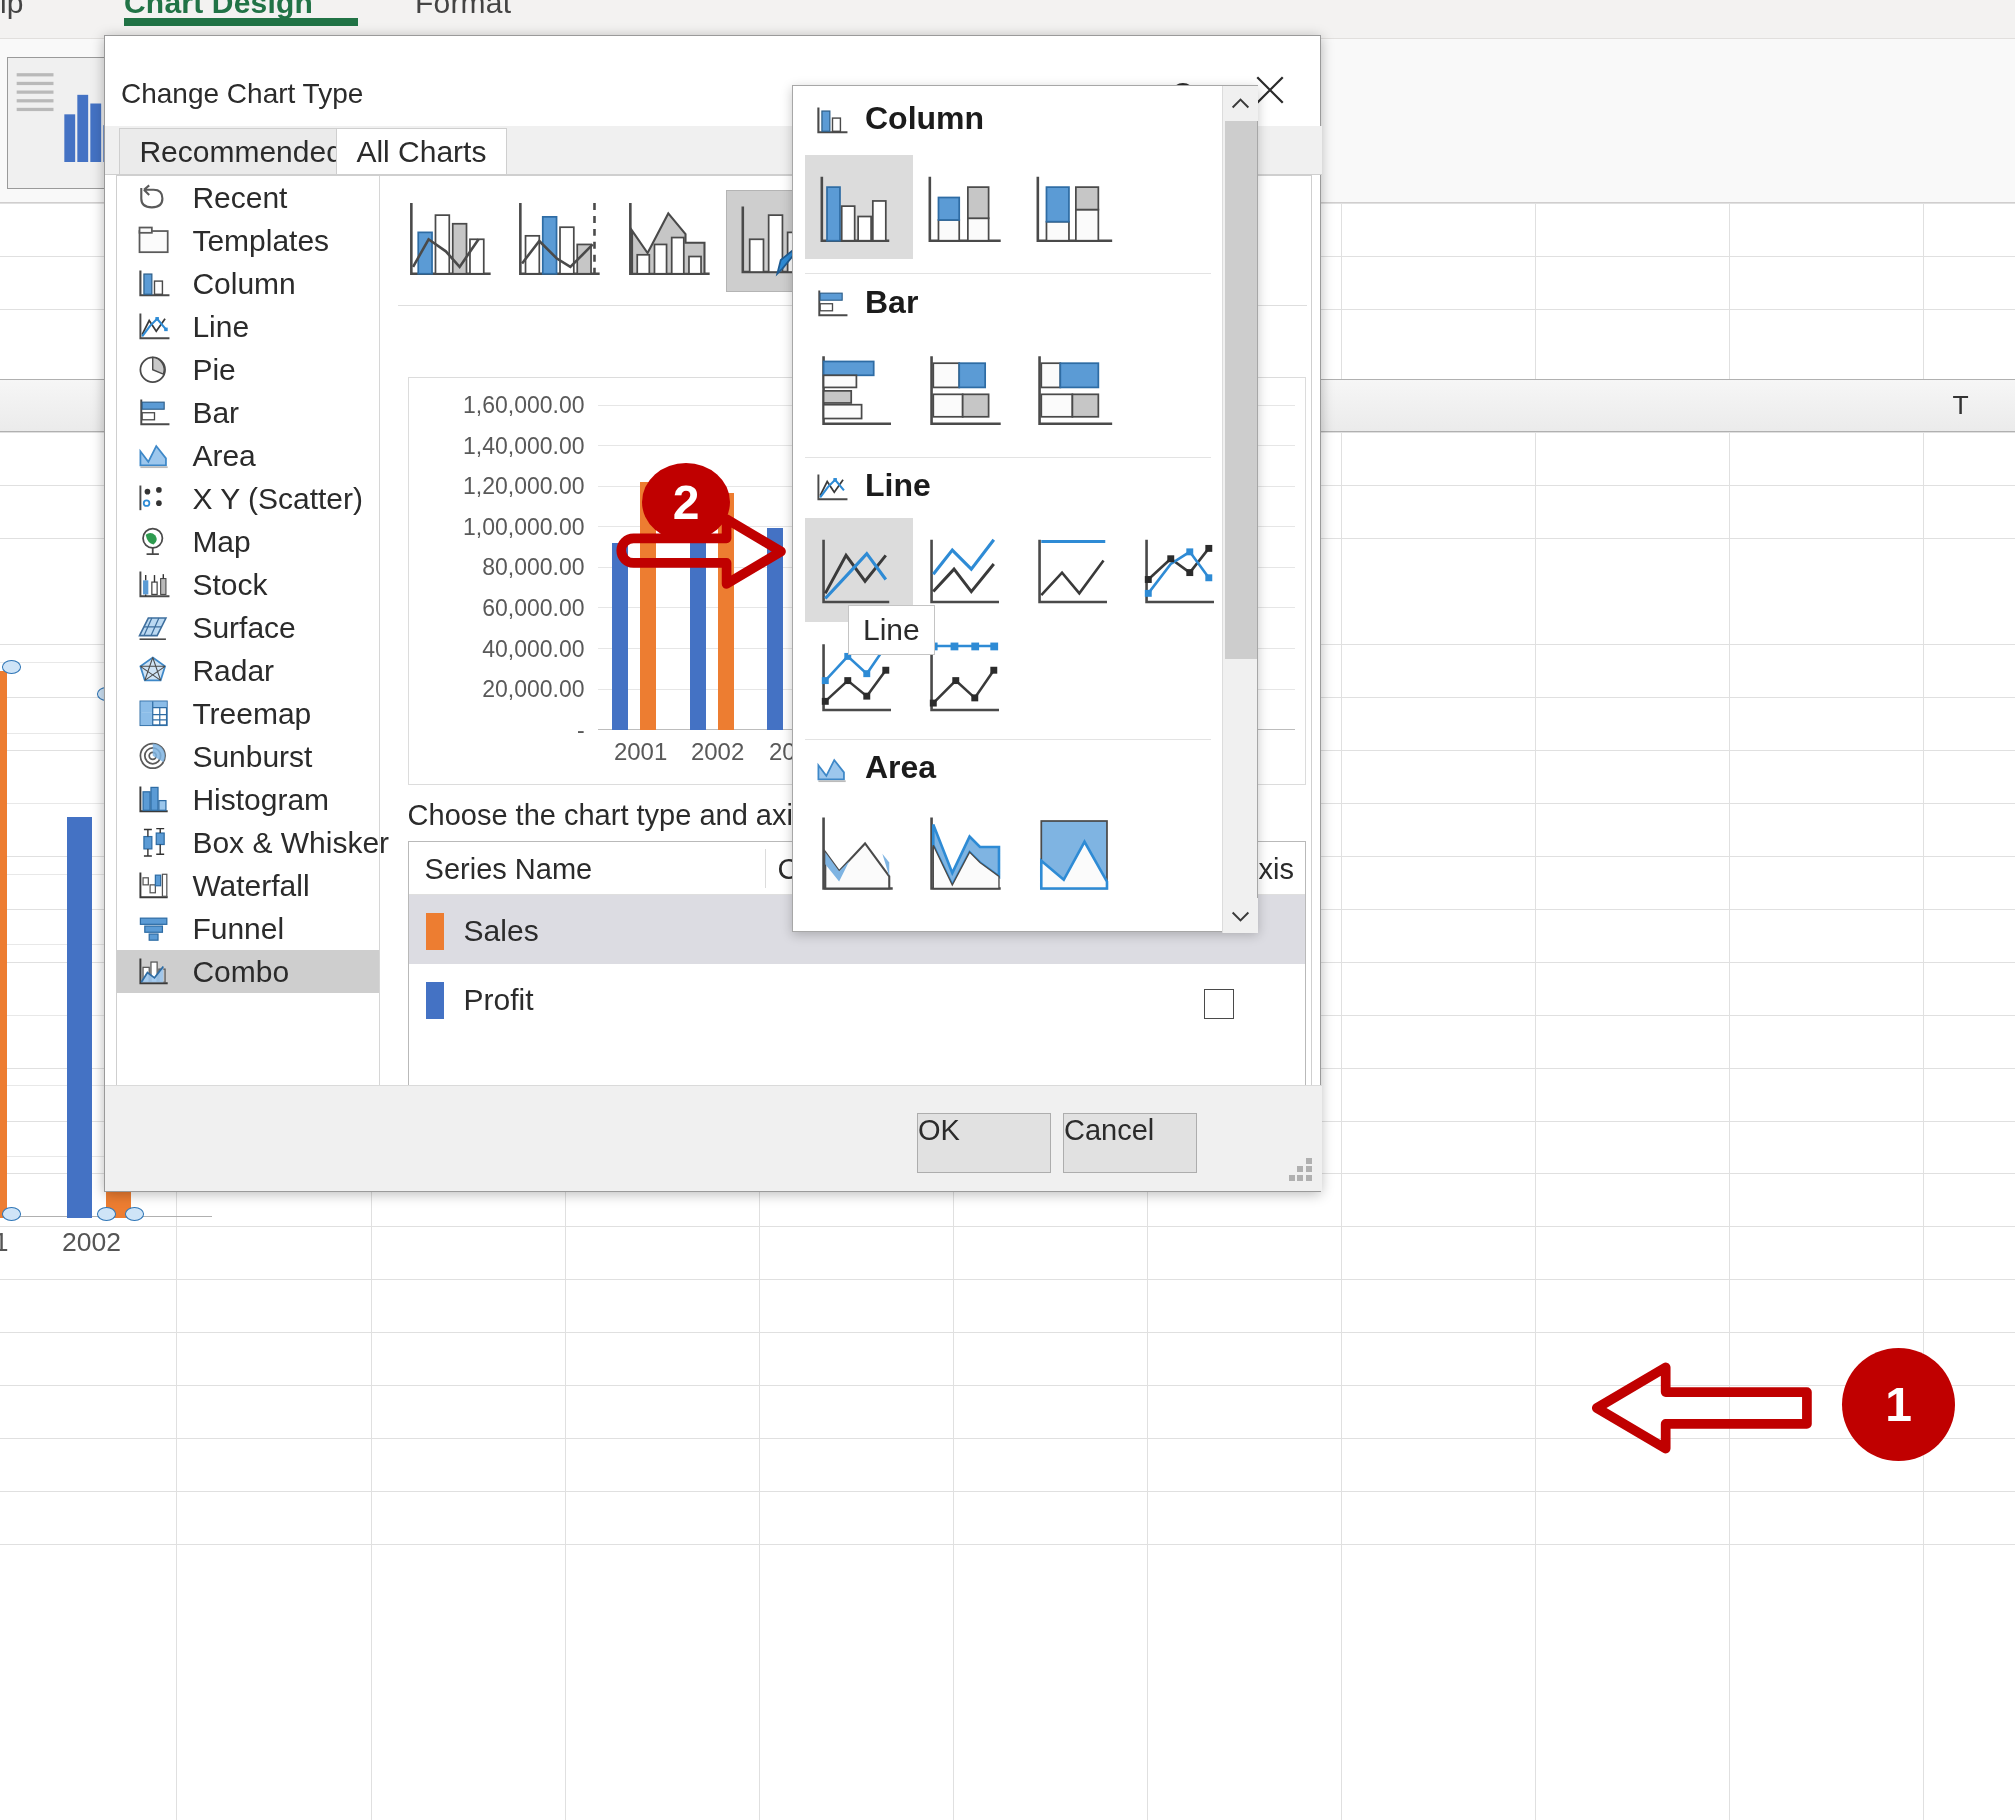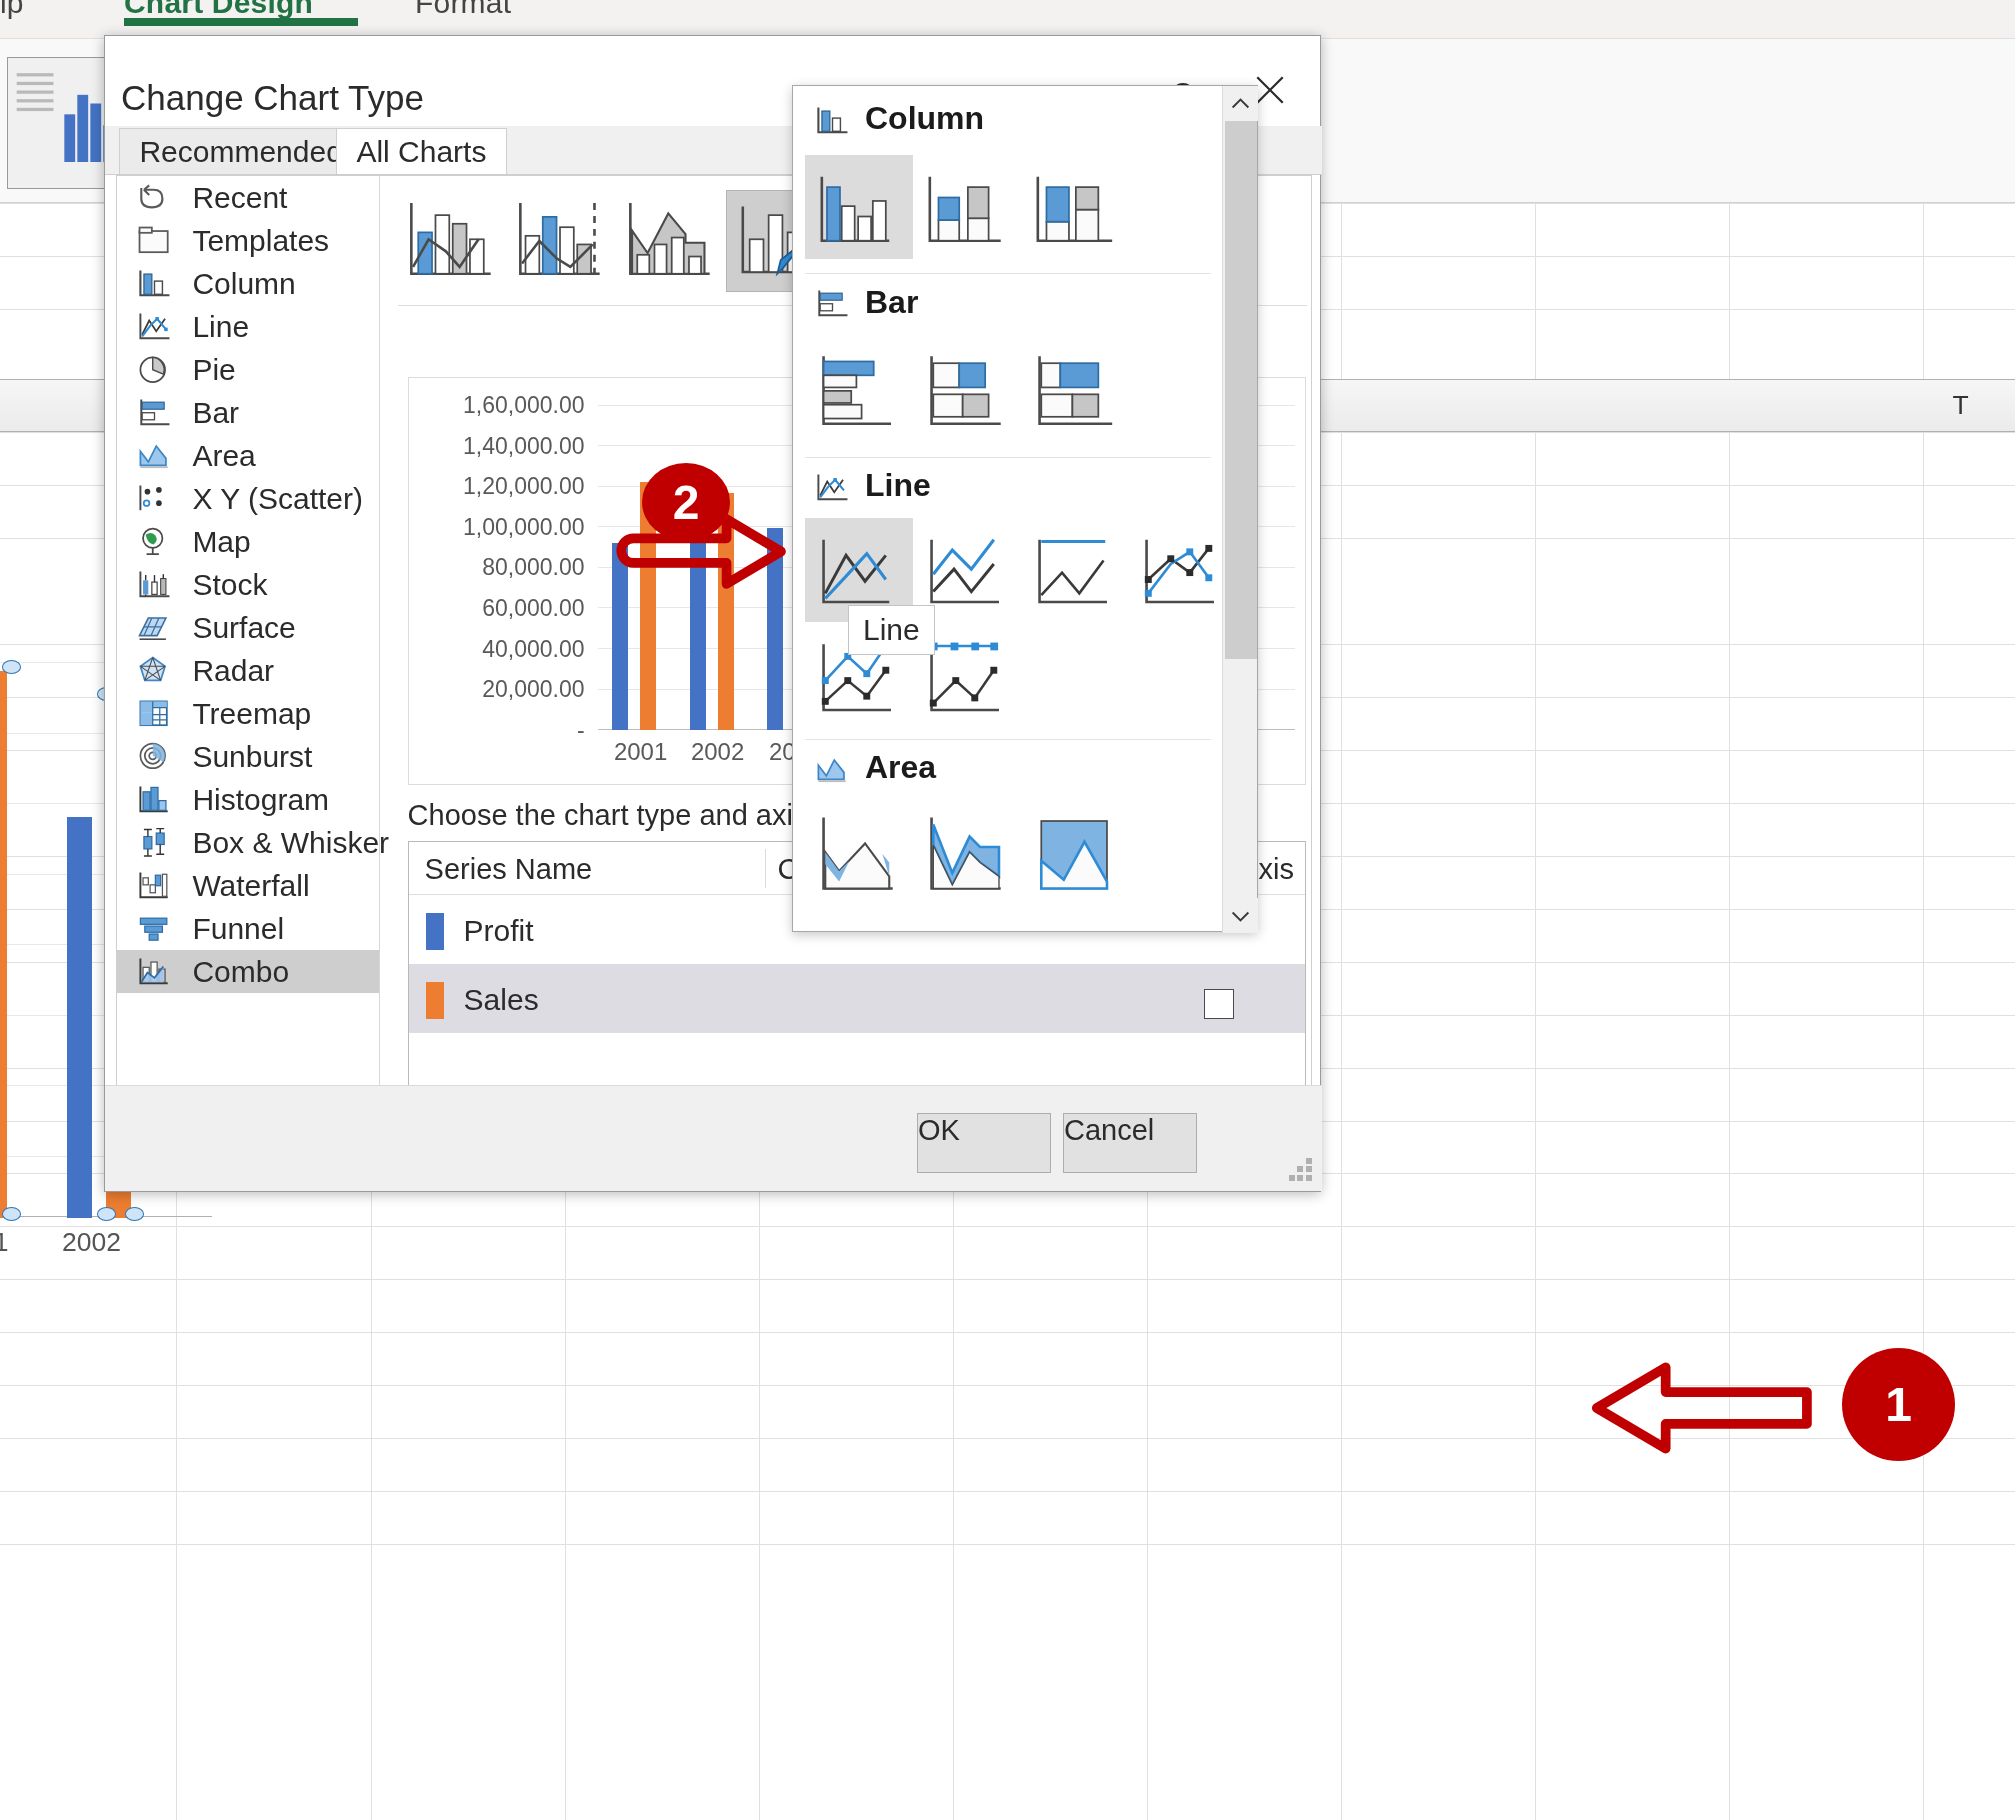--- a/index.html
+++ b/index.html
@@ -58,21 +58,21 @@
   }
   .bgc-xlabel { position:absolute; top:618px; font-size:26.5px; color:#555; }
 
   
   #dialog {
     position:absolute; left:104px; top:35px; width:1217px; height:1157px;
     background:#ffffff; border:0.9px solid #9a9a9a;
     box-shadow: 0 1.8px 12.4px rgba(0,0,0,.28);
   }
   .dlg-title {
-    position:absolute; left:16px; top:42px; font-size:35px; color:#2b2b2b;
+    position:absolute; left:16px; top:42px; font-size:28px; color:#2b2b2b;
   }
   .dlg-help {
     position:absolute; right:113px; top:37px; width:49px; height:49px;
     font-size:39px; color:#2b2b2b; text-align:center; line-height:48px; cursor:pointer;
   }
   .dlg-close {
     position:absolute; right:19.4px; top:37px; width:62px; height:49px;
     text-align:center; line-height:49px; cursor:pointer;
   }
   .dlg-close svg { width:34px; height:34px; }
@@ -637,27 +637,27 @@
 
     <div class="choose-text">Choose the chart type and axis for your data</div>
 
     <div class="series-table">
       <div class="st-head">
         <div class="st-h-name">Series Name</div>
         <div class="st-divider"></div>
         <div class="st-h-type">Cha</div>
         <div class="st-h-axis">xis</div>
       </div>
+      <div class="st-row sel">
+        <div class="st-swatch" style="background:#ED7D31;"></div>
+        <div class="st-name">Sales</div>
+      </div>
       <div class="st-row">
         <div class="st-swatch" style="background:#4472C4;"></div>
         <div class="st-name">Profit</div>
-      </div>
-      <div class="st-row sel">
-        <div class="st-swatch" style="background:#ED7D31;"></div>
-        <div class="st-name">Sales</div>
       </div>
     </div>
 
     <div class="axis-check" style="left:1087px; top:813px;"></div>
 
   </div>
 
   <div class="dlg-footer">
     <div class="dlg-btn" style="left:812px;">OK</div>
     <div class="dlg-btn" style="left:958px;">Cancel</div>

